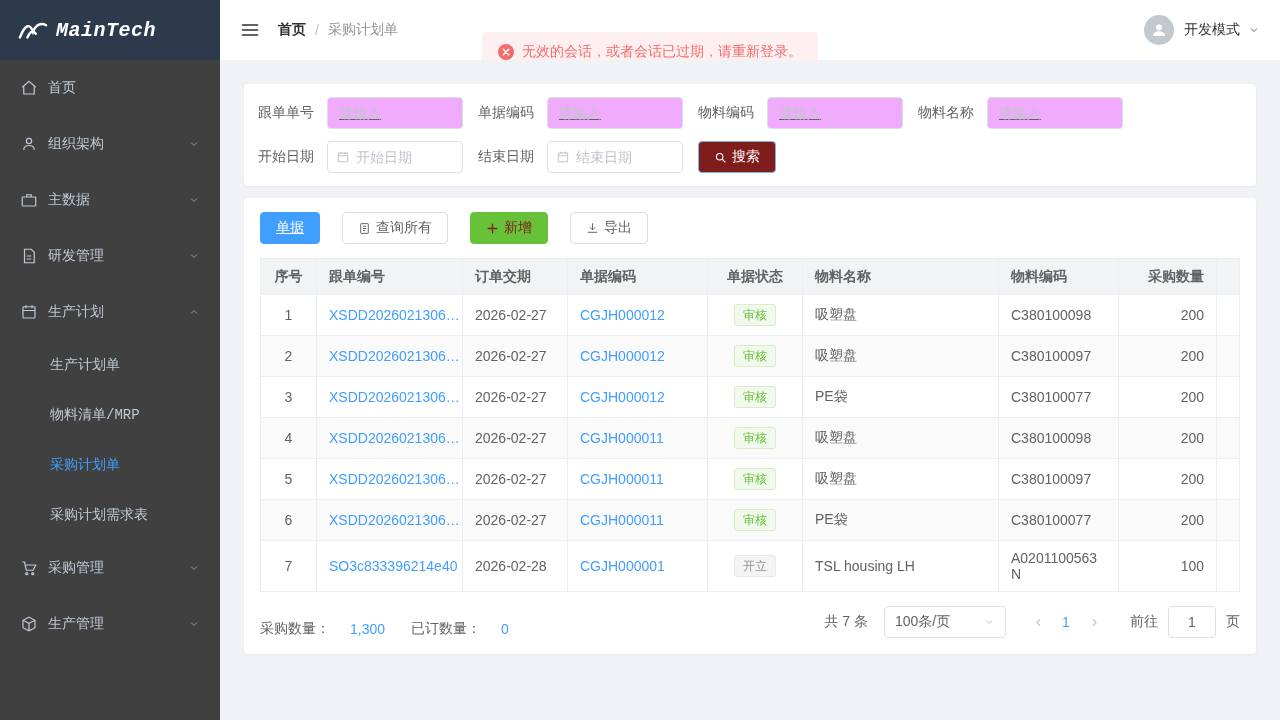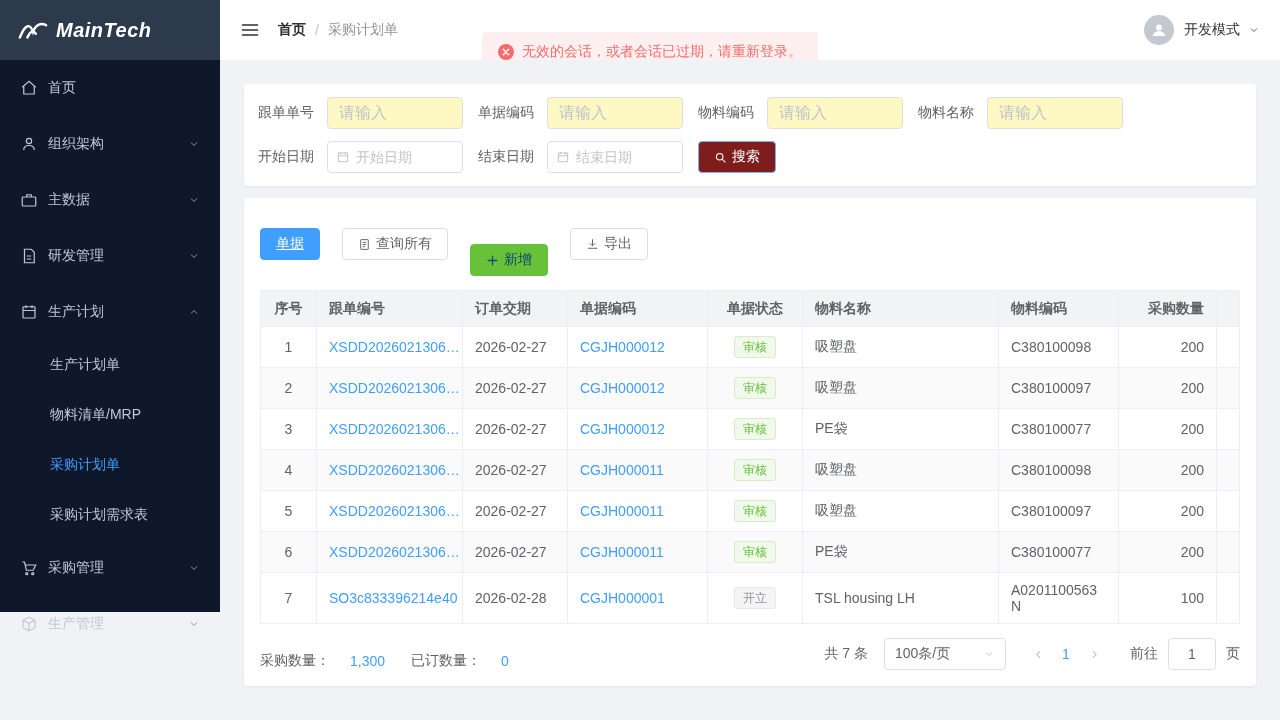--- a/index.html
+++ b/index.html
@@ -2,21 +2,21 @@
 <html><head>
 <meta charset="utf-8">
 <style>
   * { margin:0; padding:0; box-sizing:border-box; }
   html,body { width:1280px; height:720px; overflow:hidden; }
   body { font-family:"Liberation Sans","DejaVu Sans",sans-serif; font-size:14px; color:#303133; background:#f0f2f5; }
 
   .app { display:flex; width:1280px; height:720px; }
 
   
-  .sidebar { width:220px; height:612px; background:#0f172a; flex-shrink:0; }
+  .sidebar { width:220px; height:720px; background:#404040; flex-shrink:0;font-family:Liberation Mono, monospace; }
   .logo { height:60px; background:#2d3a4b; display:flex; align-items:center; padding:0 18px; color:#fff; }
   .logo-text { font-size:20px; font-weight:bold; font-style:italic; margin-left:8px; letter-spacing:0.5px; }
   .nav-item { height:56px; display:flex; align-items:center; padding:0 20px; color:#bfc8d4; cursor:pointer; }
   .nav-item .si { width:18px; height:18px; margin-right:10px; flex-shrink:0; }
   .nav-item .chev { margin-left:auto; width:12px; height:12px; color:#8a97a5; }
   .chev.up { transform:rotate(180deg); }
   .submenu .sub-item { height:50px; display:flex; align-items:center; padding-left:50px; color:#bfc8d4; cursor:pointer; font-size:14px; }
   .sub-item.active { color:#409eff; }
 
   
@@ -37,31 +37,31 @@
 
   .content { flex:1; background:#f0f2f5; padding:24px; overflow:hidden; }
   .card { background:#fff; border-radius:4px; box-shadow:0 1px 3px rgba(0,0,0,0.05); }
 
   
   .filter-card { padding:13px 14px; margin-bottom:12px; }
   .f-row { display:flex; align-items:center; }
   .f-row + .f-row { margin-top:12px; }
   .f-group { display:flex; align-items:center; margin-right:15px; }
   .f-label { width:56px; color:#606266; margin-right:13px; white-space:nowrap; }
-  .inp { width:136px; height:32px; border:1px solid #dcdfe6; border-radius:4px; padding:0 11px; font-size:16px; color:#606266; outline:none; font-family:inherit; background:#fef9c3; }
+  .inp { width:136px; height:32px; border:1px solid #dcdfe6; border-radius:4px; padding:0 11px; font-size:14px; color:#606266; outline:none; font-family:inherit; background:#f0abfc;text-decoration:underline; }
   .inp::placeholder { color:#c0c4cc; }
   .date-wrap { width:136px; height:32px; border:1px solid #dcdfe6; border-radius:4px; display:flex; align-items:center; padding:0 8px; background:#fff; }
   .date-wrap svg { width:14px; height:14px; color:#c0c4cc; margin-right:6px; flex-shrink:0; }
   .date-wrap input { border:none; outline:none; width:100%; font-size:14px; color:#606266; font-family:inherit; }
   .date-wrap input::placeholder { color:#c0c4cc; }
   .btn { height:32px; border-radius:4px; border:1px solid #dcdfe6; background:#fff; color:#606266; font-size:14px; padding:0 15px; display:inline-flex; align-items:center; cursor:pointer; font-family:inherit; }
   .btn svg { width:13px; height:13px; margin-right:5px; }
   .btn-search { background:#7f1d1d; border-color:#7cb3e3; color:#fff; }
   .btn-primary { background:#409eff; border-color:#409eff; color:#fff;text-decoration:underline; }
-  .btn-success { background:#67c23a; border-color:#67c23a; color:#0c4a6e;margin-top:32px; }
+  .btn-success { background:#67c23a; border-color:#67c23a; color:#7f1d1d; }
 
   
   .table-card { padding:14px 16px 16px; }
   .toolbar { display:flex; align-items:center; margin-bottom:14px; }
   .toolbar .btn { margin-right:22px; }
 
   table { width:100%; border-collapse:collapse; table-layout:fixed; border:1px solid #ebeef5; }
   th, td { border-right:1px solid #ebeef5; border-bottom:1px solid #ebeef5; padding:9px 12px; font-size:14px; text-align:left; overflow:hidden; }
   th { background:#f1f3f5; color:#606266; font-weight:600; height:36px; padding:7px 12px; white-space:nowrap; }
   td { color:#606266; background:#fff; }

